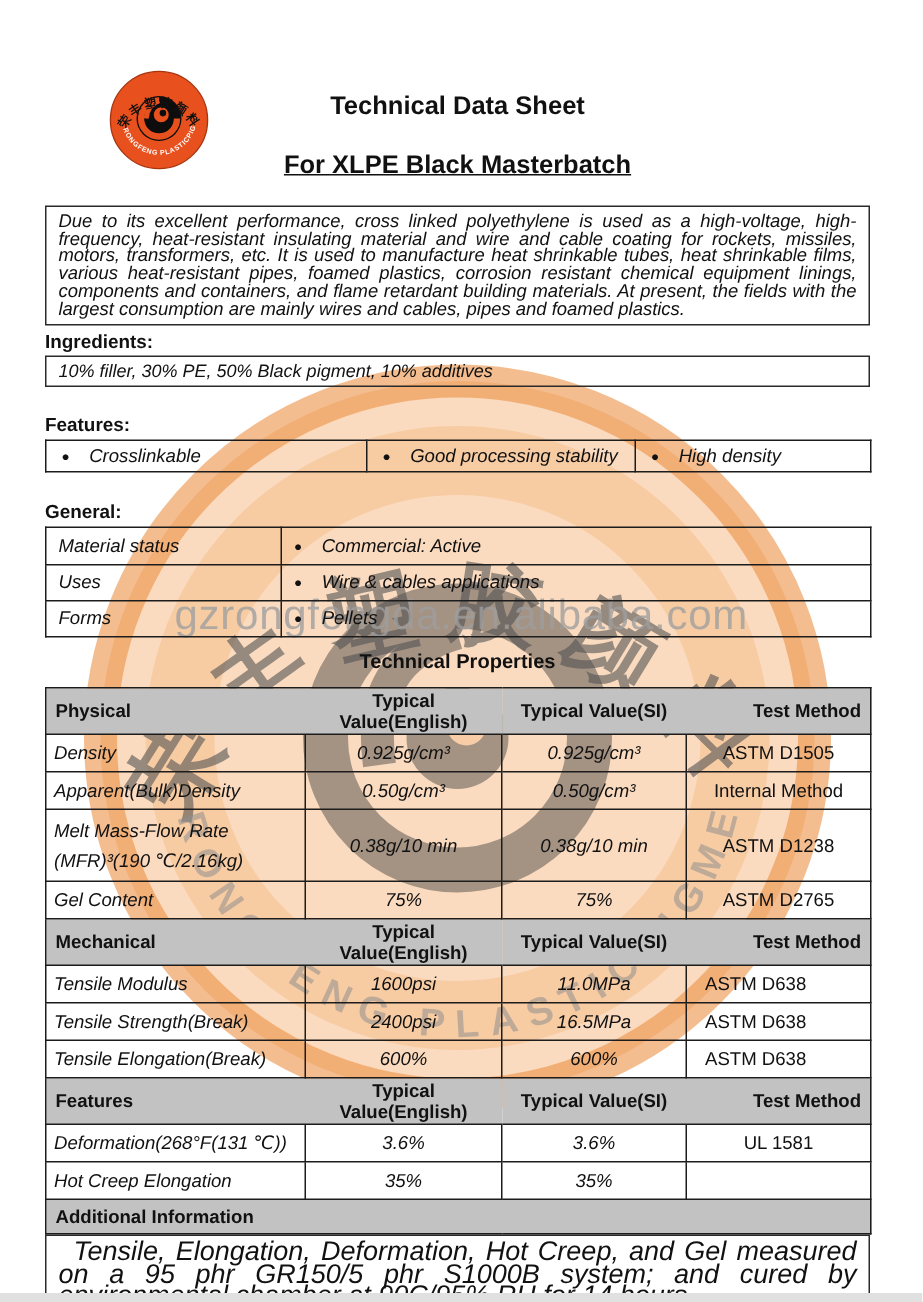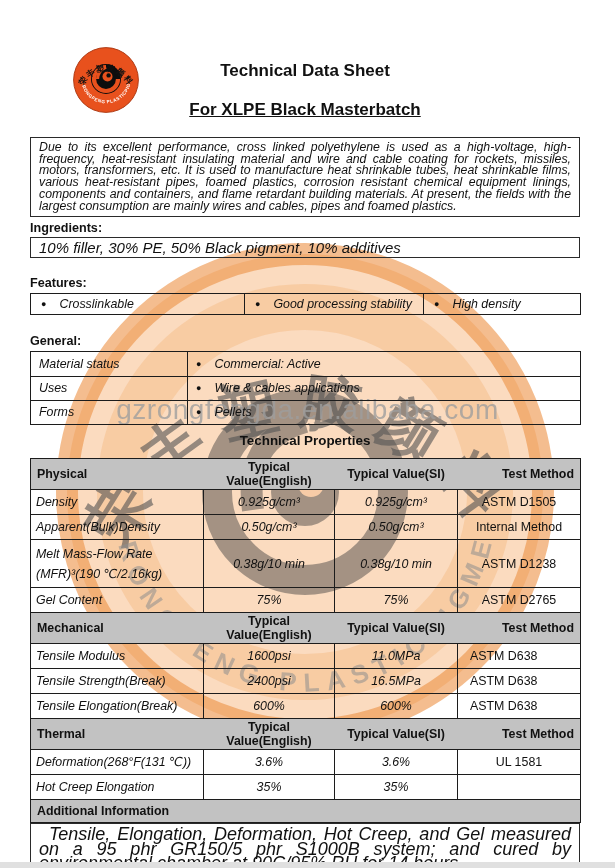--- a/index.html
+++ b/index.html
@@ -26,21 +26,21 @@
   .titles { text-align:center; }
   .title1 { padding-top:15px; font-size:17px; font-weight:bold; }
   .title2 { padding-top:19px; font-size:17px; font-weight:bold;text-decoration:underline; }
 
   .box { border:1.3px solid #2a2a2a; background:transparent; }
   .intro {
     padding:4px 8px; font-size:12.3px; font-style:italic; line-height:11.7px;
     text-align:justify;
   }
   .seclabel { margin-top:4px; font-size:12.6px; font-weight:bold; line-height:14px; }
-  .ingbox { margin-top:2px; padding:2px 8px; font-size:15px; font-style:italic; line-height:15px; }
+  .ingbox { margin-top:2px; padding:2px 8px; font-size:12px; font-style:italic; line-height:15px; }
 
   table { border-collapse:collapse; width:550px; table-layout:fixed; }
   td { border:1.2px solid #1c1c1c; font-size:12.4px; vertical-align:middle; }
   .feat { margin-top:3px; }
   .feat td { height:21px; padding:1px 4px 1px 10px; }
   .gen { margin-top:3px; }
   .gen td { height:24.3px; padding:1px 4px 1px 8px; }
   .cellname, .itxt { font-style:italic; }
   .bullet { display:inline-block; font-style:normal; font-size:9px; vertical-align:1px; margin-right:13px; }
 
@@ -247,21 +247,21 @@
           <td class="method mleft">ASTM D638</td>
         </tr>
         <tr class="r">
           <td class="name">Tensile Elongation(Break)</td>
           <td class="val">600%</td>
           <td class="val">600%</td>
           <td class="method mleft">ASTM D638</td>
         </tr>
 
         <tr class="band">
-          <td>Thermal</td>
+          <td>Features</td>
           <td class="h-eng">Typical Value(English)</td>
           <td class="h-si">Typical Value(SI)</td>
           <td class="h-mth">Test Method</td>
         </tr>
         <tr class="r">
           <td class="name">Deformation(268°F(131 ℃))</td>
           <td class="val">3.6%</td>
           <td class="val">3.6%</td>
           <td class="method">UL 1581</td>
         </tr>

